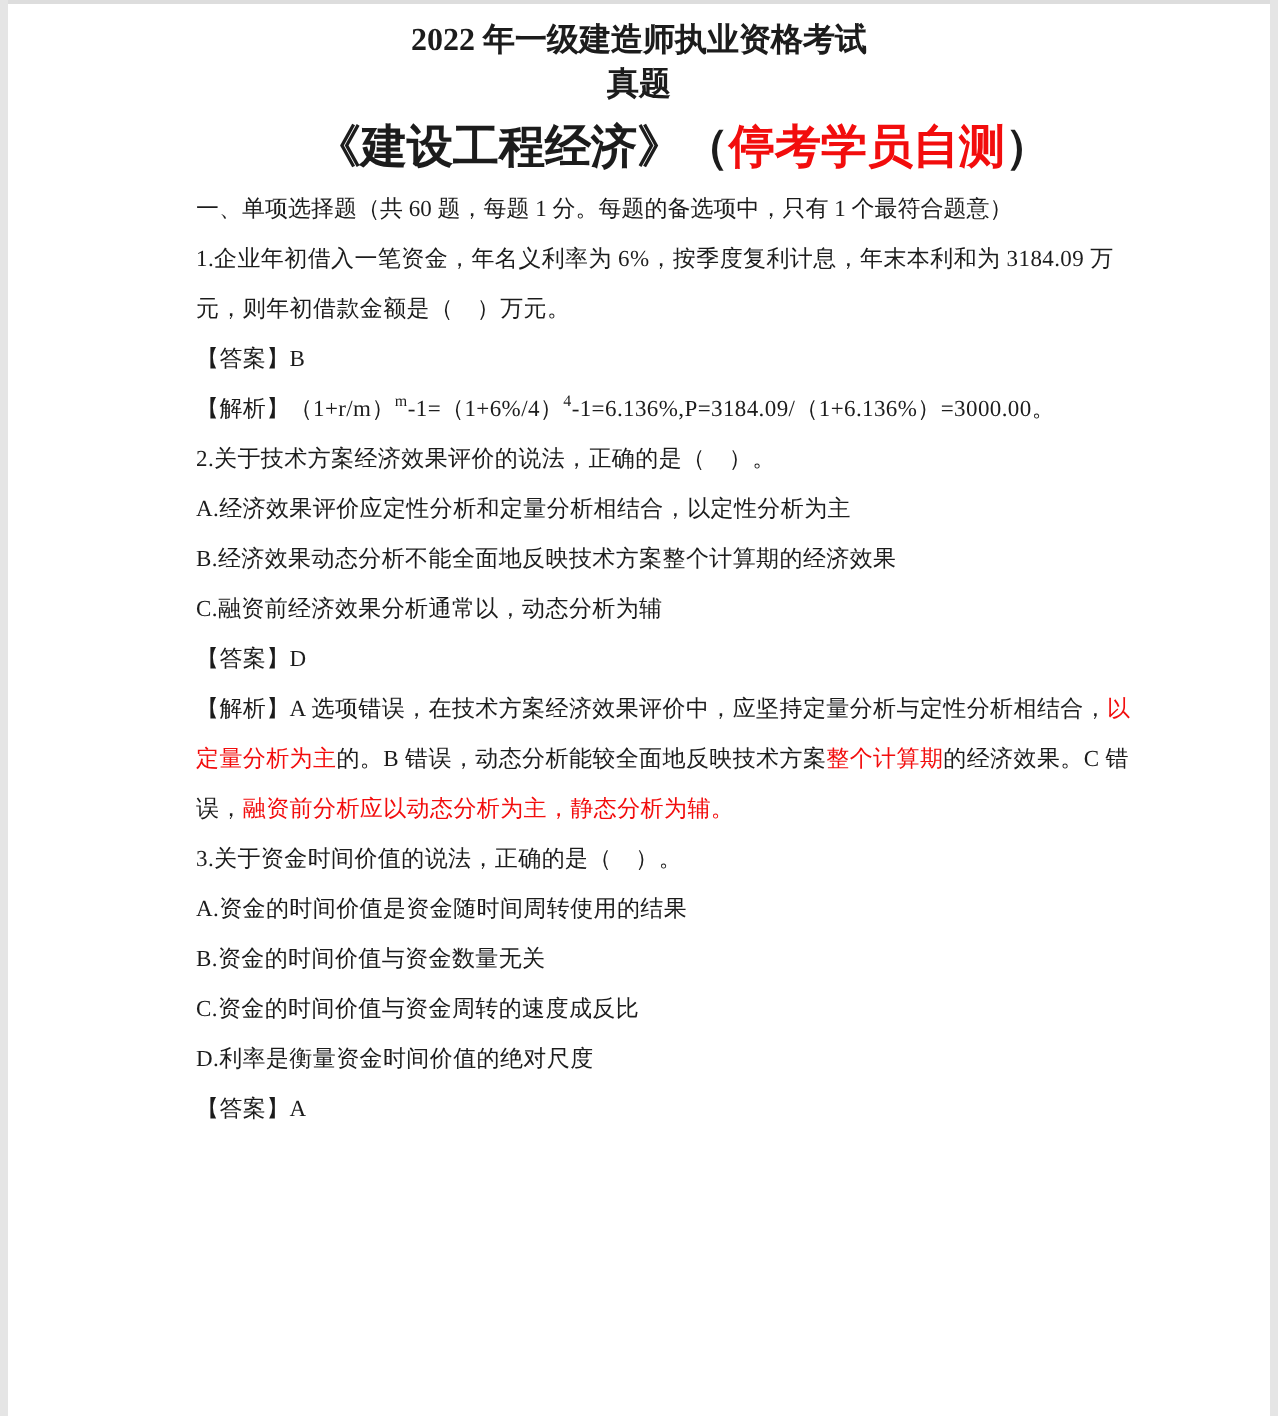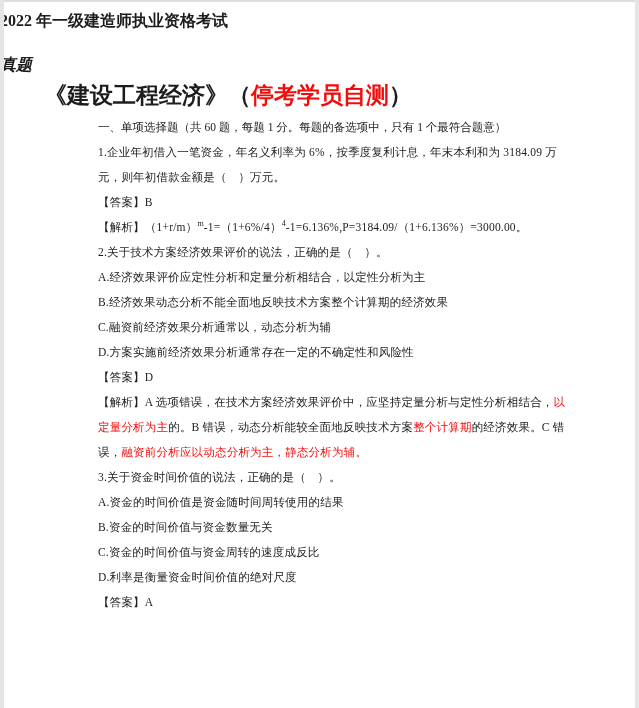--- a/index.html
+++ b/index.html
@@ -10,23 +10,23 @@
     height: 708px;
     background: #ffffff;
     overflow: hidden;
     font-family: "Liberation Serif", "DejaVu Serif", serif;
     color: var(--ink);
   }
   .edge-left  { position: absolute; left: 0;  top: 0; width: 4px;  height: 100%; background: var(--edge); }
   .edge-right { position: absolute; right: 0; top: 0; width: 4px;  height: 100%; background: var(--edge); }
   .edge-top   { position: absolute; left: 0;  top: 0; width: 100%; height: 2px;  background: #dddddd; }
 
-  .titles { text-align: left; }
+  .titles { text-align: center; }
   .title1 { padding-top: 10px; font-size: 16px; line-height: 22px; font-weight: bold; }
-  .title2 { margin-top: 22px;  font-size: 16px; line-height: 22px; font-weight: bold; font-style: italic; }
+  .title2 { margin-top: 0;  font-size: 16px; line-height: 22px; font-weight: bold; }
   .title3 { margin-top: 8px;   font-size: 23px; line-height: 24px; font-weight: bold; padding-left: 44px; }
 
   .section-heading {
     margin-top: 9px;
     padding-left: 98px;
     padding-right: 40px;
     font-size: 11.5px;
     line-height: 20px;
     font-weight: normal;
     white-space: nowrap;
@@ -65,21 +65,20 @@
 
   <div class="doc-body">
       <div class="line"><span>1.企业年初借入一笔资金，年名义利率为 6%，按季度复利计息，年末本利和为 3184.09 万</span></div>
       <div class="line"><span>元，则年初借款金额是（　）万元。</span></div>
       <div class="line"><span>【答案】B</span></div>
       <div class="line"><span>【解析】（1+r/m）</span><sup>m</sup><span>-1=（1+6%/4）</span><sup>4</sup><span>-1=6.136%,P=3184.09/（1+6.136%）=3000.00。</span></div>
       <div class="line"><span>2.关于技术方案经济效果评价的说法，正确的是（　）。</span></div>
       <div class="line"><span>A.经济效果评价应定性分析和定量分析相结合，以定性分析为主</span></div>
       <div class="line"><span>B.经济效果动态分析不能全面地反映技术方案整个计算期的经济效果</span></div>
       <div class="line"><span>C.融资前经济效果分析通常以，动态分析为辅</span></div>
-      <div class="line"><span>D.方案实施前经济效果分析通常存在一定的不确定性和风险性</span></div>
       <div class="line"><span>【答案】D</span></div>
       <div class="line"><span>【解析】A 选项错误，在技术方案经济效果评价中，应坚持定量分析与定性分析相结合，</span><span class="red">以</span></div>
       <div class="line"><span class="red">定量分析为主</span><span>的。B 错误，动态分析能较全面地反映技术方案</span><span class="red">整个计算期</span><span>的经济效果。C 错</span></div>
       <div class="line"><span>误，</span><span class="red">融资前分析应以动态分析为主，静态分析为辅。</span></div>
       <div class="line"><span>3.关于资金时间价值的说法，正确的是（　）。</span></div>
       <div class="line"><span>A.资金的时间价值是资金随时间周转使用的结果</span></div>
       <div class="line"><span>B.资金的时间价值与资金数量无关</span></div>
       <div class="line"><span>C.资金的时间价值与资金周转的速度成反比</span></div>
       <div class="line"><span>D.利率是衡量资金时间价值的绝对尺度</span></div>
       <div class="line"><span>【答案】A</span></div>

